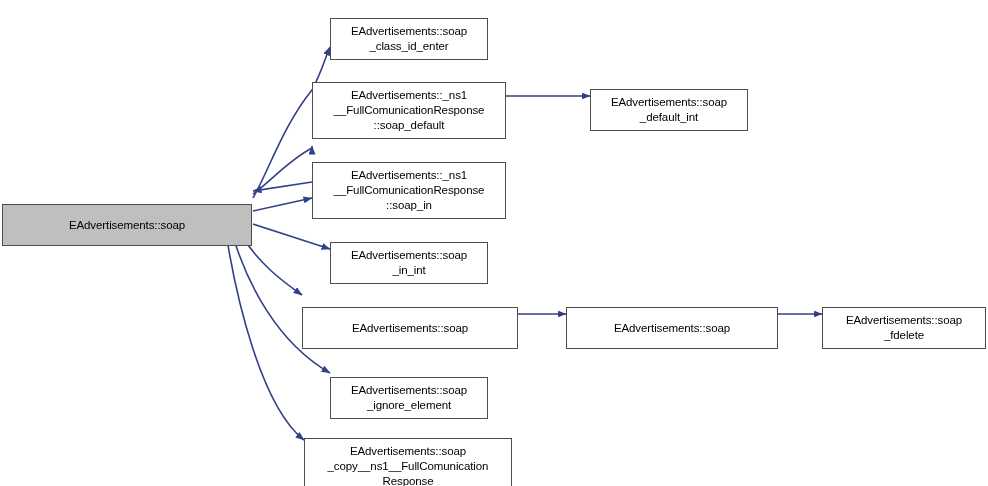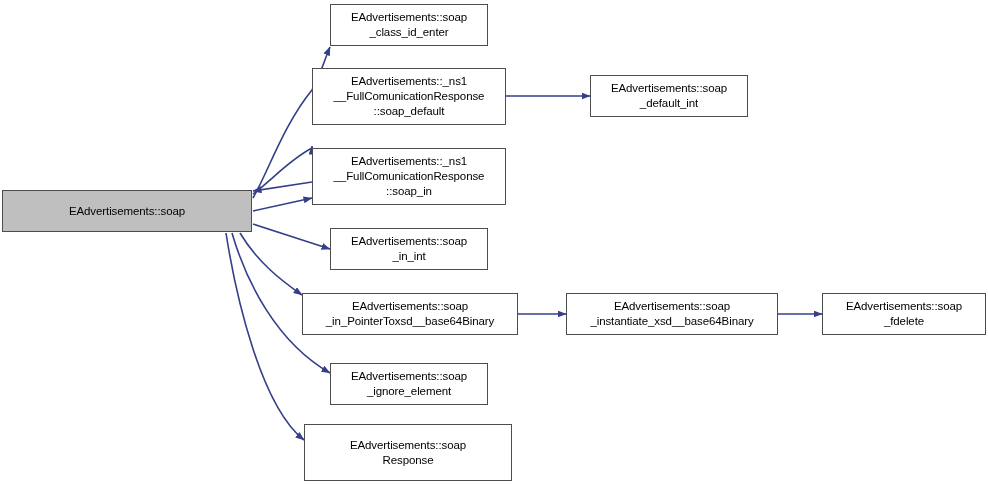--- a/index.html
+++ b/index.html
@@ -32,20 +32,21 @@
     flex-direction: column;
     align-items: center;
     justify-content: center;
     text-align: center;
     color: #000000;
     font-size: 11.5px;
     line-height: 15px;
     letter-spacing: -0.1px;
     white-space: pre;
     z-index: 2;
+    margin-top: 14px;
   }
   .node.current {
     background: #bfbfbf;
     border: 1px solid #4d4d4d;
   }
   .node .line {
     display: block;
   }
 </style>
 </head>
@@ -71,20 +72,20 @@
         <path d="M 518,314 L 566,314" fill="none" stroke="#333f88" stroke-width="1.6" marker-end="url(#arrowhead)"></path>
         <path d="M 778,314 L 822,314" fill="none" stroke="#333f88" stroke-width="1.6" marker-end="url(#arrowhead)"></path>
       </g>
   </svg>
   <div id="node-group">
       <div class="node current" style="left: 2px; top: 190px; width: 250px; height: 42px; background: rgb(191, 191, 191); border-color: rgb(77, 77, 77); color: rgb(0, 0, 0);"><span class="line">EAdvertisements::soap</span></div>
       <div class="node" style="left: 330px; top: 4px; width: 158px; height: 42px; background: rgb(255, 255, 255); border-color: rgb(77, 77, 77); color: rgb(0, 0, 0);"><span class="line">EAdvertisements::soap</span><span class="line">_class_id_enter</span></div>
       <div class="node" style="left: 312px; top: 68px; width: 194px; height: 57px; background: rgb(255, 255, 255); border-color: rgb(77, 77, 77); color: rgb(0, 0, 0);"><span class="line">EAdvertisements::_ns1</span><span class="line">__FullComunicationResponse</span><span class="line">::soap_default</span></div>
       <div class="node" style="left: 312px; top: 148px; width: 194px; height: 57px; background: rgb(255, 255, 255); border-color: rgb(77, 77, 77); color: rgb(0, 0, 0);"><span class="line">EAdvertisements::_ns1</span><span class="line">__FullComunicationResponse</span><span class="line">::soap_in</span></div>
       <div class="node" style="left: 330px; top: 228px; width: 158px; height: 42px; background: rgb(255, 255, 255); border-color: rgb(77, 77, 77); color: rgb(0, 0, 0);"><span class="line">EAdvertisements::soap</span><span class="line">_in_int</span></div>
-      <div class="node" style="left: 302px; top: 293px; width: 216px; height: 42px; background: rgb(255, 255, 255); border-color: rgb(77, 77, 77); color: rgb(0, 0, 0);"><span class="line">EAdvertisements::soap</span><span class="line">_in_PointerToxsd__base64Binary</span></div>
+      <div class="node" style="left: 302px; top: 293px; width: 216px; height: 42px; background: rgb(255, 255, 255); border-color: rgb(77, 77, 77); color: rgb(0, 0, 0);"><span class="line">EAdvertisements::soap</span></div>
       <div class="node" style="left: 330px; top: 363px; width: 158px; height: 42px; background: rgb(255, 255, 255); border-color: rgb(77, 77, 77); color: rgb(0, 0, 0);"><span class="line">EAdvertisements::soap</span><span class="line">_ignore_element</span></div>
-      <div class="node" style="left: 304px; top: 424px; width: 208px; height: 57px; background: rgb(255, 255, 255); border-color: rgb(77, 77, 77); color: rgb(0, 0, 0);"><span class="line">EAdvertisements::soap</span><span class="line">Response</span></div>
+      <div class="node" style="left: 304px; top: 424px; width: 208px; height: 57px; background: rgb(255, 255, 255); border-color: rgb(77, 77, 77); color: rgb(0, 0, 0);"><span class="line">EAdvertisements::soap</span><span class="line">_copy__ns1__FullComunication</span><span class="line">Response</span></div>
       <div class="node" style="left: 590px; top: 75px; width: 158px; height: 42px; background: rgb(255, 255, 255); border-color: rgb(77, 77, 77); color: rgb(0, 0, 0);"><span class="line">EAdvertisements::soap</span><span class="line">_default_int</span></div>
-      <div class="node" style="left: 566px; top: 293px; width: 212px; height: 42px; background: rgb(255, 255, 255); border-color: rgb(77, 77, 77); color: rgb(0, 0, 0);"><span class="line">EAdvertisements::soap</span><span class="line">_instantiate_xsd__base64Binary</span></div>
+      <div class="node" style="left: 566px; top: 293px; width: 212px; height: 42px; background: rgb(255, 255, 255); border-color: rgb(77, 77, 77); color: rgb(0, 0, 0);"><span class="line">EAdvertisements::soap</span></div>
       <div class="node" style="left: 822px; top: 293px; width: 164px; height: 42px; background: rgb(255, 255, 255); border-color: rgb(77, 77, 77); color: rgb(0, 0, 0);"><span class="line">EAdvertisements::soap</span><span class="line">_fdelete</span></div>
     </div>
 </div>
 
 </body></html>

